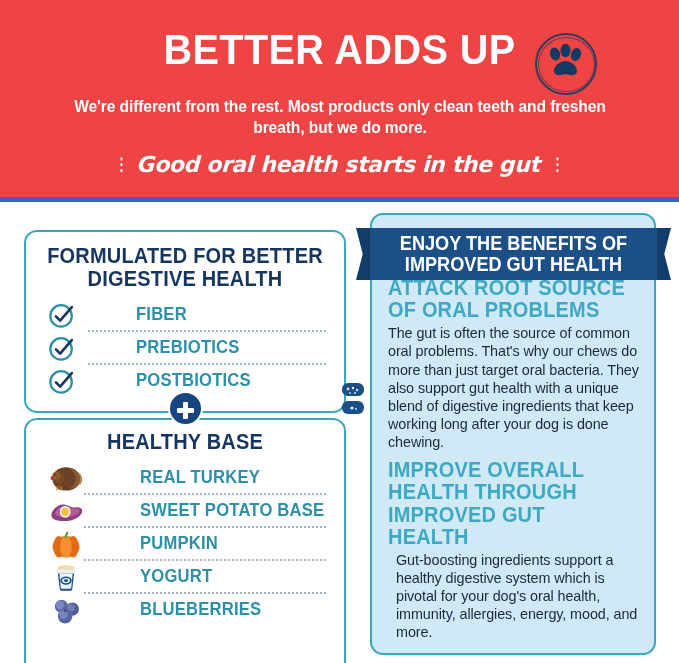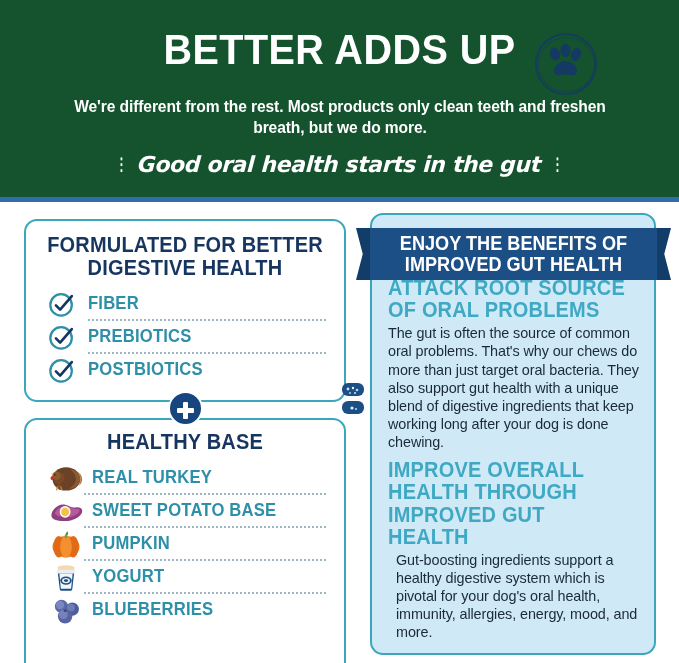--- a/index.html
+++ b/index.html
@@ -8,21 +8,21 @@
     background:#ffffff;
     font-family:"Liberation Sans", sans-serif;
     overflow:hidden;
     position:relative;
   }
   .page{position:relative;width:679px;height:663px;overflow:hidden;}
 
   
   .header{
     position:absolute;left:0;top:0;width:679px;height:197px;
-    background:#14532d;
+    background:#ef4444;
     overflow:hidden;
   }
   .header-strip{
     position:absolute;left:0;top:197px;width:679px;height:5px;
     background:#2f6ea8;
   }
   .hero-title{
     position:absolute;left:0;top:28px;width:679px;
     text-align:center;
     font-family:"Liberation Sans", sans-serif;
@@ -70,21 +70,21 @@
   }
 
   
   .card{
     position:absolute;
     background:#ffffff;
     border:2.5px solid #3aa7bd;
     border-radius:13px;
     box-sizing:border-box;
   }
-  #card-formulated{left:24px;top:219px;width:322px;height:183px;}
+  #card-formulated{left:24px;top:230px;width:322px;height:183px;}
   #card-base{left:24px;top:418px;width:322px;height:290px;}
   #card-benefits{
     left:370px;top:213px;width:286px;height:442px;
     background:#cfe9f7;border-color:#3aa7bd;
   }
 
   .card-title{
     text-align:center;color:#16355f;
     font-weight:bold;
     font-size:21.5px;
@@ -95,20 +95,21 @@
   #card-formulated .card-title{margin-top:13px;}
   #card-base .card-title{margin-top:11px;}
 
   
   .rows{margin-top:7px;}
   .row{
     display:flex;align-items:center;
     padding:0 14px 0 22px;
     height:33px;
     position:relative;
+    gap:48px;
   }
   .row-label{
     color:#2d8fa8;font-weight:bold;font-size:17.5px;
     letter-spacing:.2px;
     transform:scaleX(.95);transform-origin:left center;
     white-space:nowrap;
   }
   .check-icon{width:28px;height:28px;margin-right:12px;flex:0 0 28px;}
   .food-icon{width:36px;height:30px;margin-right:8px;flex:0 0 36px;display:block;}
   .dots{

